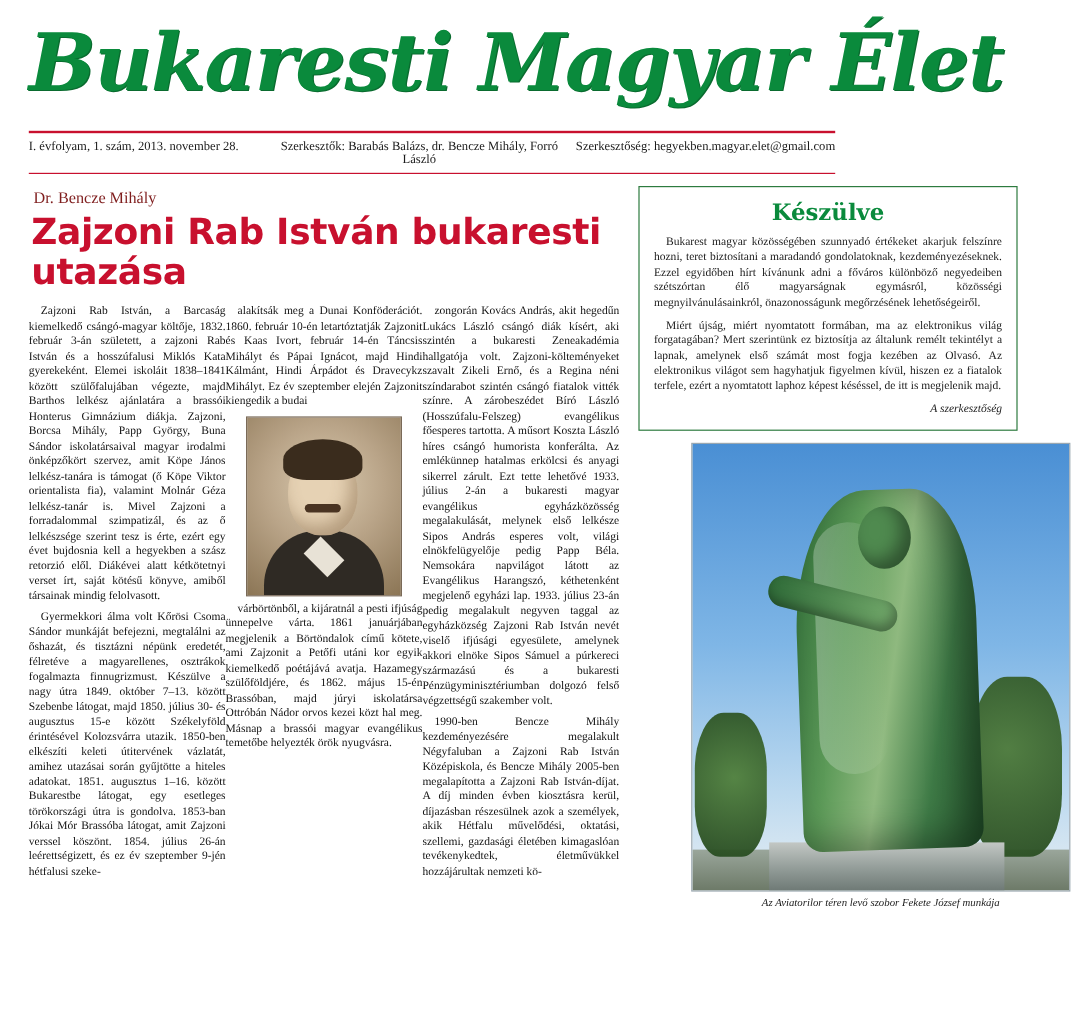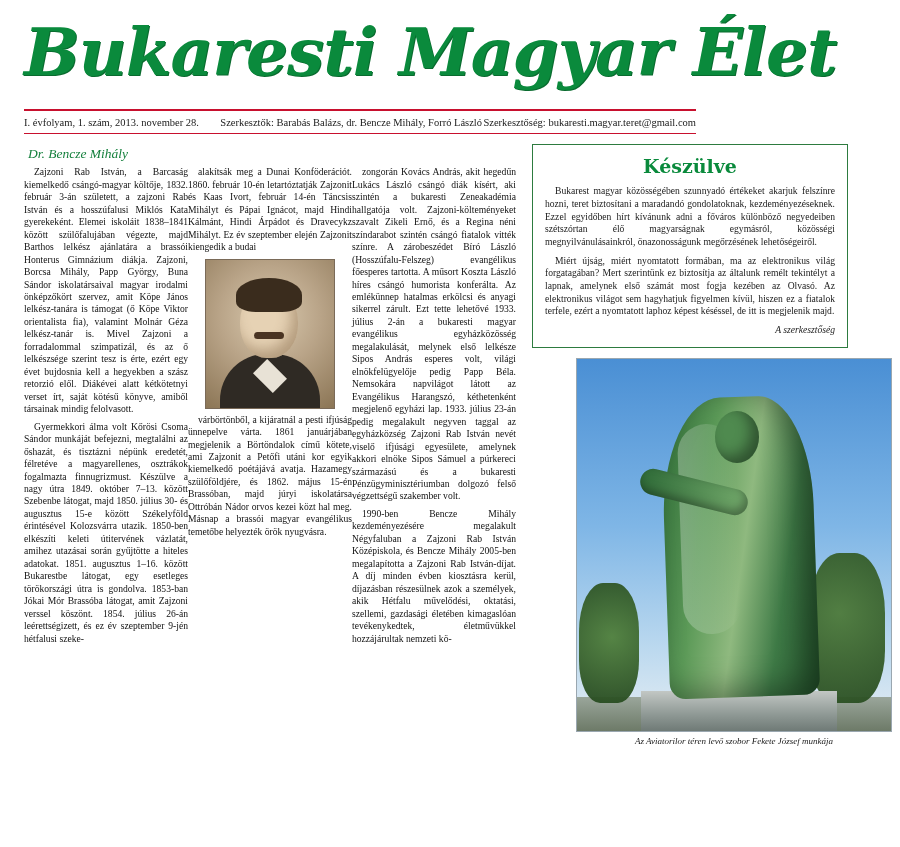--- a/index.html
+++ b/index.html
@@ -64,23 +64,22 @@
   .content {
     display: flex;
     margin: 10px 24px 0 24px;
     gap: 16px;
   }
   .left-block { width: 512px; }
   .right-block { width: 316px; }
 
   .byline {
     font-size: 13.5px;
-    font-style: italic;
     margin: 2px 0 4px 4px;
-    color: #15803d;
+    color: #7f1d1d;
   }
   .headline {
     font-family: "DejaVu Sans", sans-serif;
     font-weight: bold;
     color: #c8102e;
     font-size: 30px;
     line-height: 1.12;
     margin: 2px 0 10px 2px;
     letter-spacing: -0.3px;
   }
@@ -269,28 +268,29 @@
 <div class="page">
 
   <div class="masthead">
     <div class="masthead-title">Bukaresti Magyar Élet</div>
   </div>
   <div class="masthead-rule"></div>
 
   <div class="infobar">
     <div class="left">I. évfolyam, 1. szám, 2013. november 28.</div>
     <div class="center">Szerkesztők: Barabás Balázs, dr. Bencze Mihály, Forró László</div>
-    <div class="right">Szerkesztőség: bukaresti.magyar.teret@gmail.com</div>
+    <div class="right">Szerkesztőség: hegyekben.magyar.elet@gmail.com</div>
   </div>
   <div class="infobar-rule"></div>
 
   <div class="content">
 
     <div class="left-block">
       <div class="byline">Dr. Bencze Mihály</div>
+      <div class="headline">Zajzoni Rab István bukaresti utazása</div>
 
       <div class="cols3">
 
         <div class="col">
           <p class="first">Zajzoni Rab István, a Barcaság kiemelkedő csángó-magyar költője, 1832. február 3-án született, a zajzoni Rab István és a hosszúfalusi Miklós Kata gyerekeként. Elemei iskoláit 1838–1841 között szülőfalujában végezte, majd Barthos lelkész ajánlatára a brassói Honterus Gimnázium diákja. Zajzoni, Borcsa Mihály, Papp György, Buna Sándor iskolatársaival magyar irodalmi önképzőkört szervez, amit Köpe János lelkész-tanára is támogat (ő Köpe Viktor orientalista fia), valamint Molnár Géza lelkész-tanár is. Mivel Zajzoni a forradalommal szimpatizál, és az ő lelkészsége szerint tesz is érte, ezért egy évet bujdosnia kell a hegyekben a szász retorzió elől. Diákévei alatt kétkötetnyi verset írt, saját kötésű könyve, amiből társainak mindig felolvasott.</p>
           <p>Gyermekkori álma volt Kőrösi Csoma Sándor munkáját befejezni, megtalálni az őshazát, és tisztázni népünk eredetét, félretéve a magyarellenes, osztrákok fogalmazta finnugrizmust. Készülve a nagy útra 1849. október 7–13. között Szebenbe látogat, majd 1850. július 30- és augusztus 15-e között Székelyföld érintésével Kolozsvárra utazik. 1850-ben elkészíti keleti útitervének vázlatát, amihez utazásai során gyűjtötte a hiteles adatokat. 1851. augusztus 1–16. között Bukarestbe látogat, egy esetleges törökországi útra is gondolva. 1853-ban Jókai Mór Brassóba látogat, amit Zajzoni verssel köszönt. 1854. július 26-án leérettségizett, és ez év szeptember 9-jén hétfalusi szeke-</p>
         </div>
 
         <div class="col">
           <p class="first">alakítsák meg a Dunai Konföderációt. 1860. február 10-én letartóztatják Zajzonit és Kaas Ivort, február 14-én Táncsis Mihályt és Pápai Ignácot, majd Hindi Kálmánt, Hindi Árpádot és Dravecykz Mihályt. Ez év szeptember elején Zajzonit kiengedik a budai</p>

